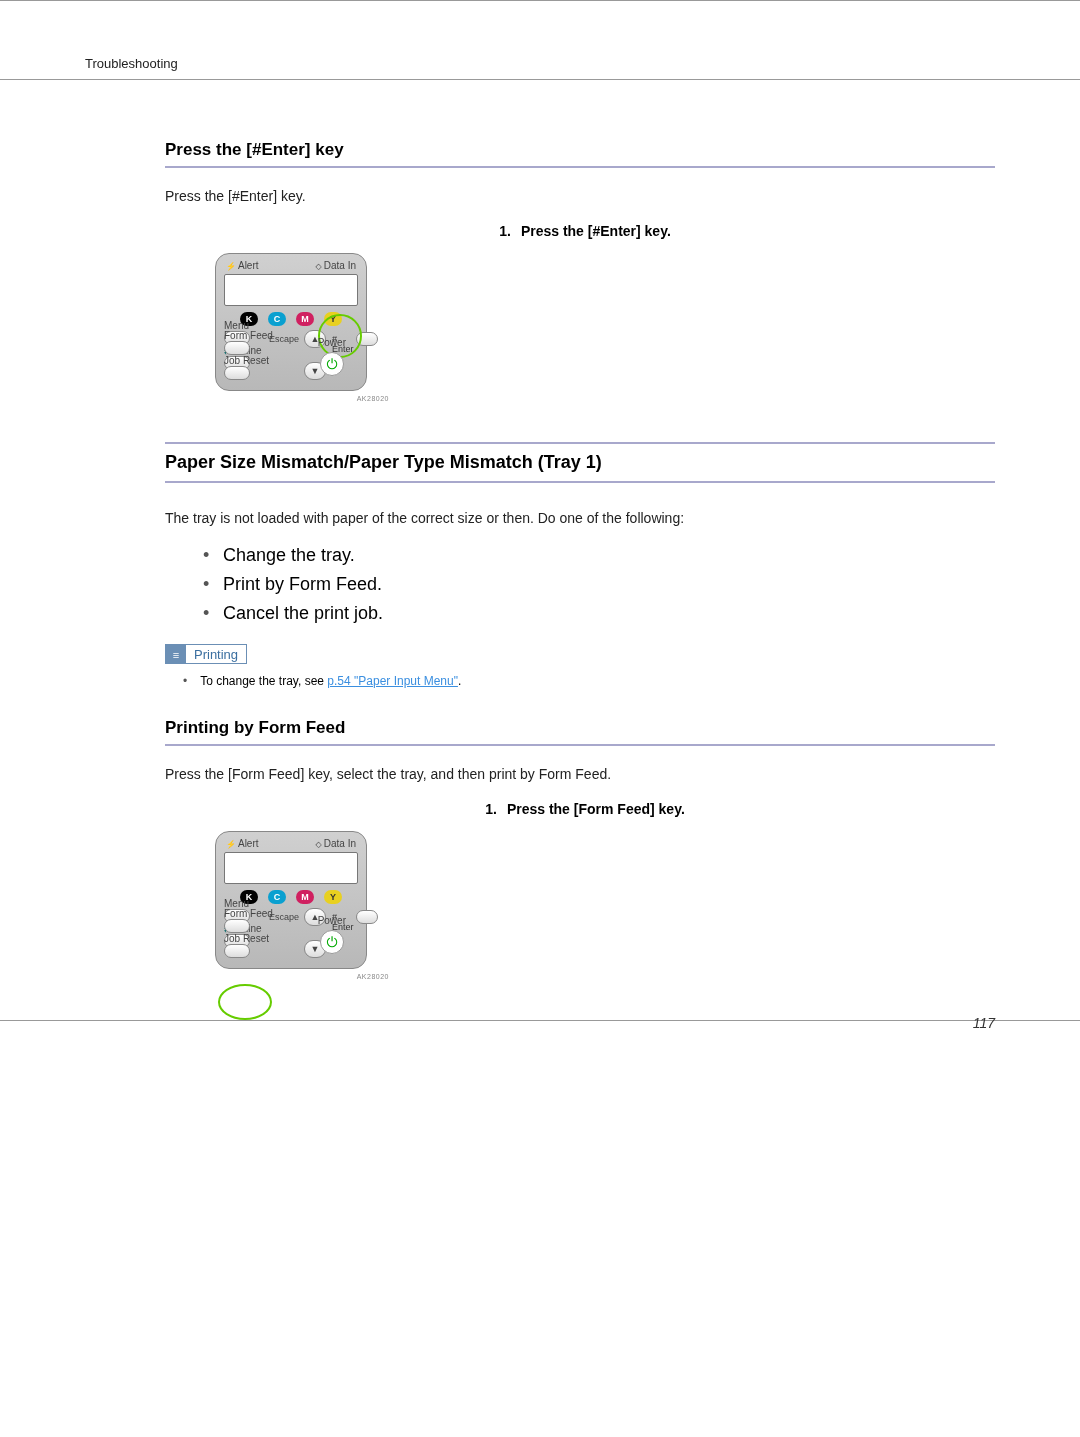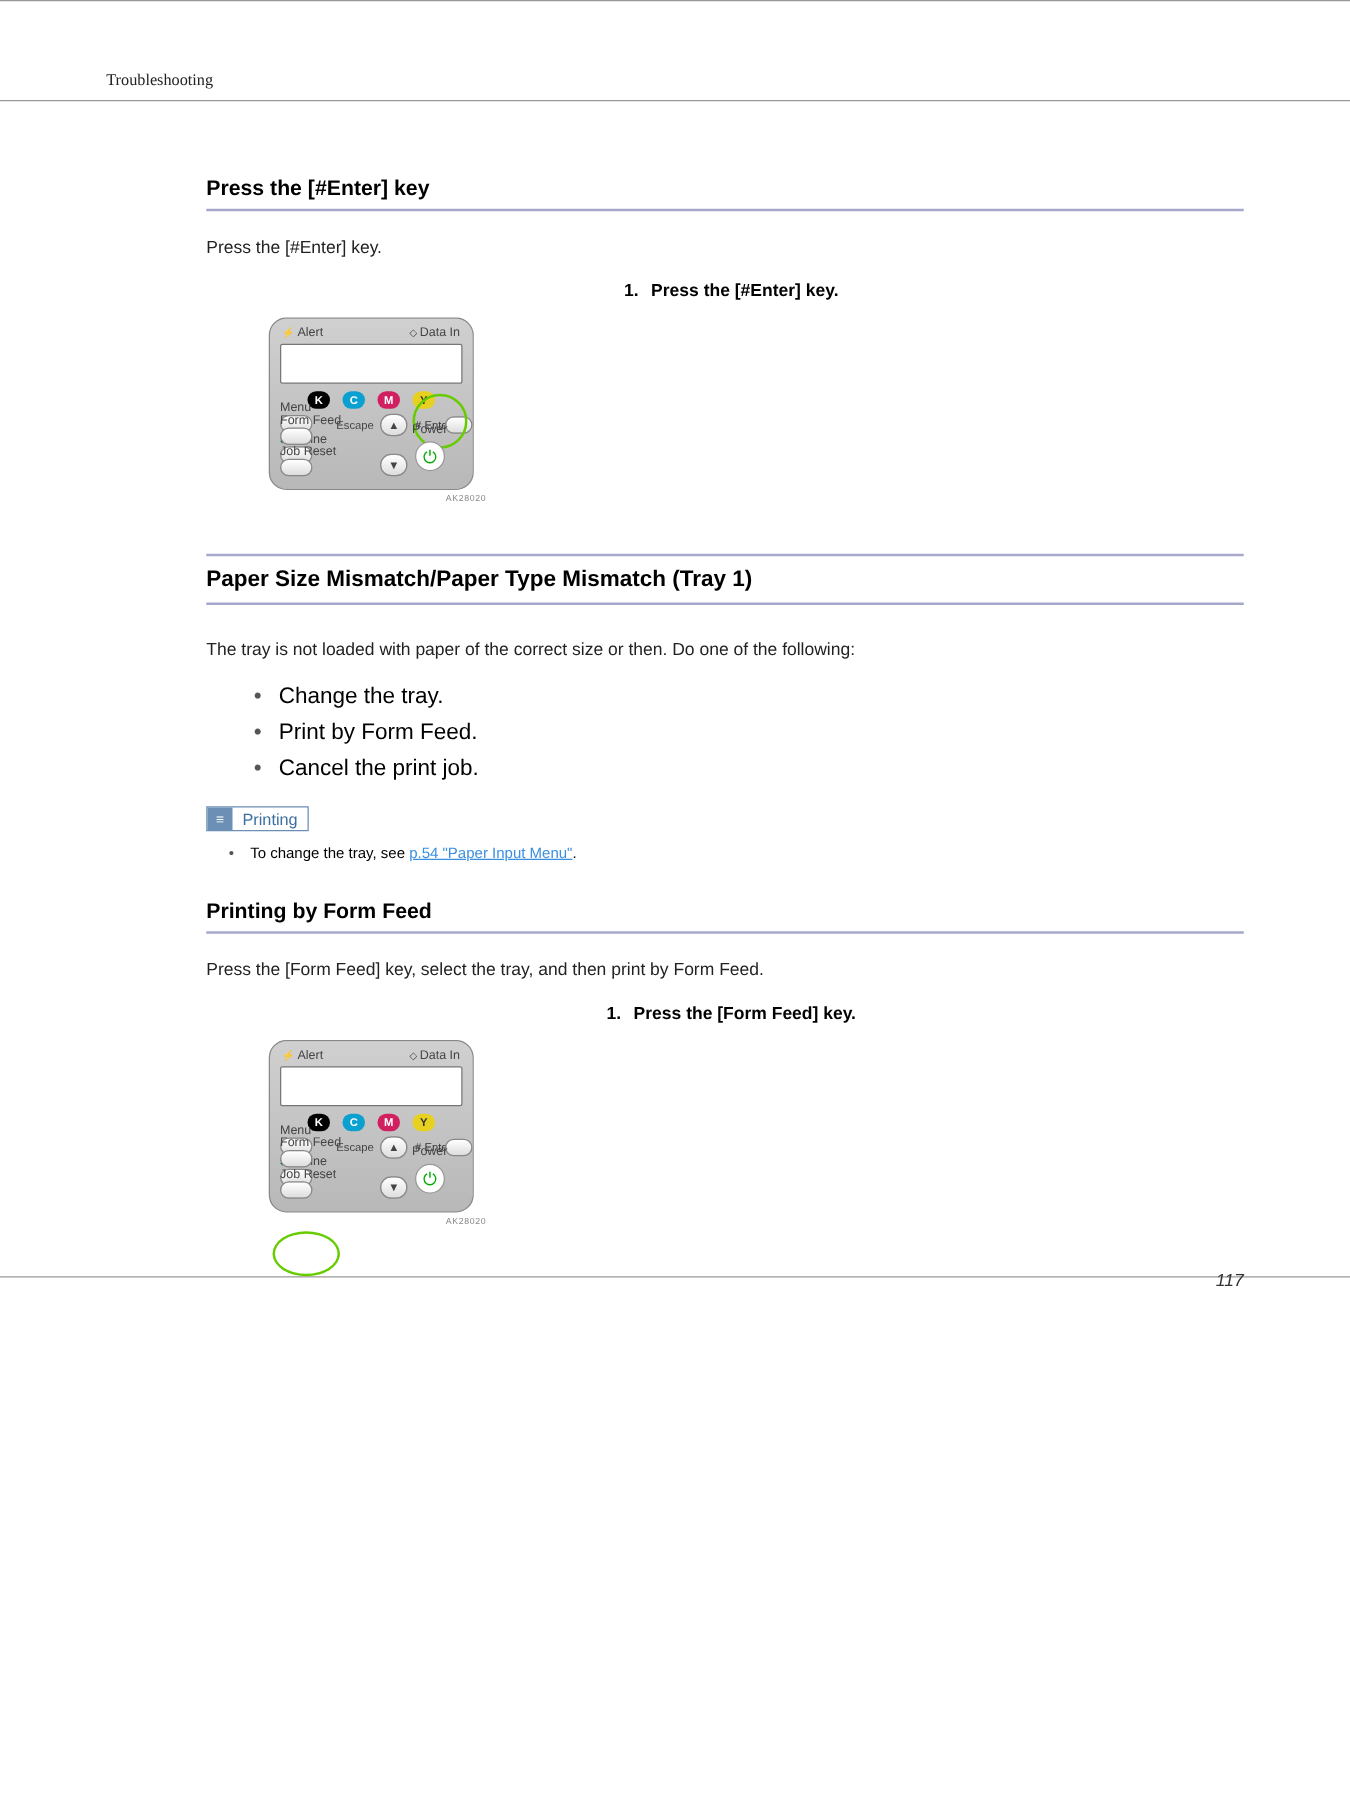--- a/index.html
+++ b/index.html
@@ -13,21 +13,20 @@
   }
   .page-frame {
     padding: 55px 0 50px 0;
     border-top: 1px solid #999;
   }
   .header-row {
     padding: 0 0 8px 85px;
     border-bottom: 1px solid #999;
     font-size: 13px;
     color: #222;
-    font-family: Liberation Serif, serif;
   }
   .content {
     padding: 60px 85px 0 165px;
   }
   .h3 {
     font-size: 17px;
     font-weight: bold;
     color: #000;
     padding-bottom: 6px;
     border-bottom: 2px solid #a8a8cc;
@@ -109,21 +108,21 @@
   }
   .ref-link {
     color: #3b8fe0;
     text-decoration: underline;
   }
   .panel-wrap {
     padding-left: 50px;
     margin-bottom: 30px;
   }
   .panel {
-    width: 164px;
+    width: 152px;
     background: linear-gradient(#d0d0d0,#b8b8b8);
     border: 1px solid #888;
     border-radius: 14px;
     padding: 6px 8px 10px 8px;
     position: relative;
   }
   .panel-top {
     display: flex;
     justify-content: space-between;
     font-size: 10px;

